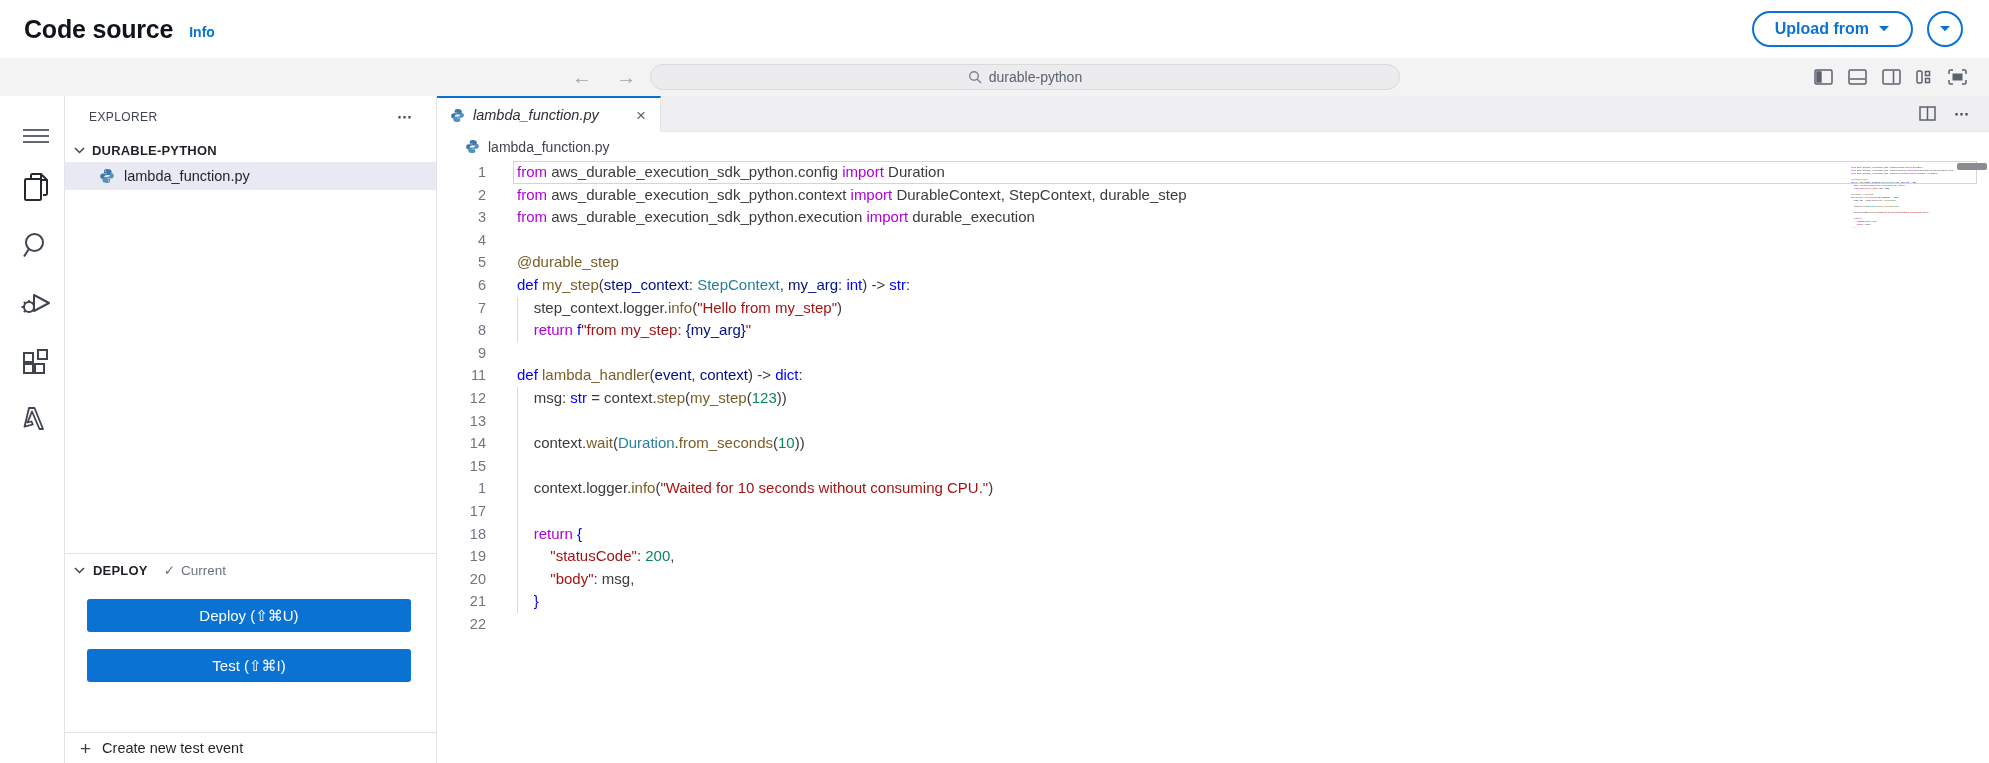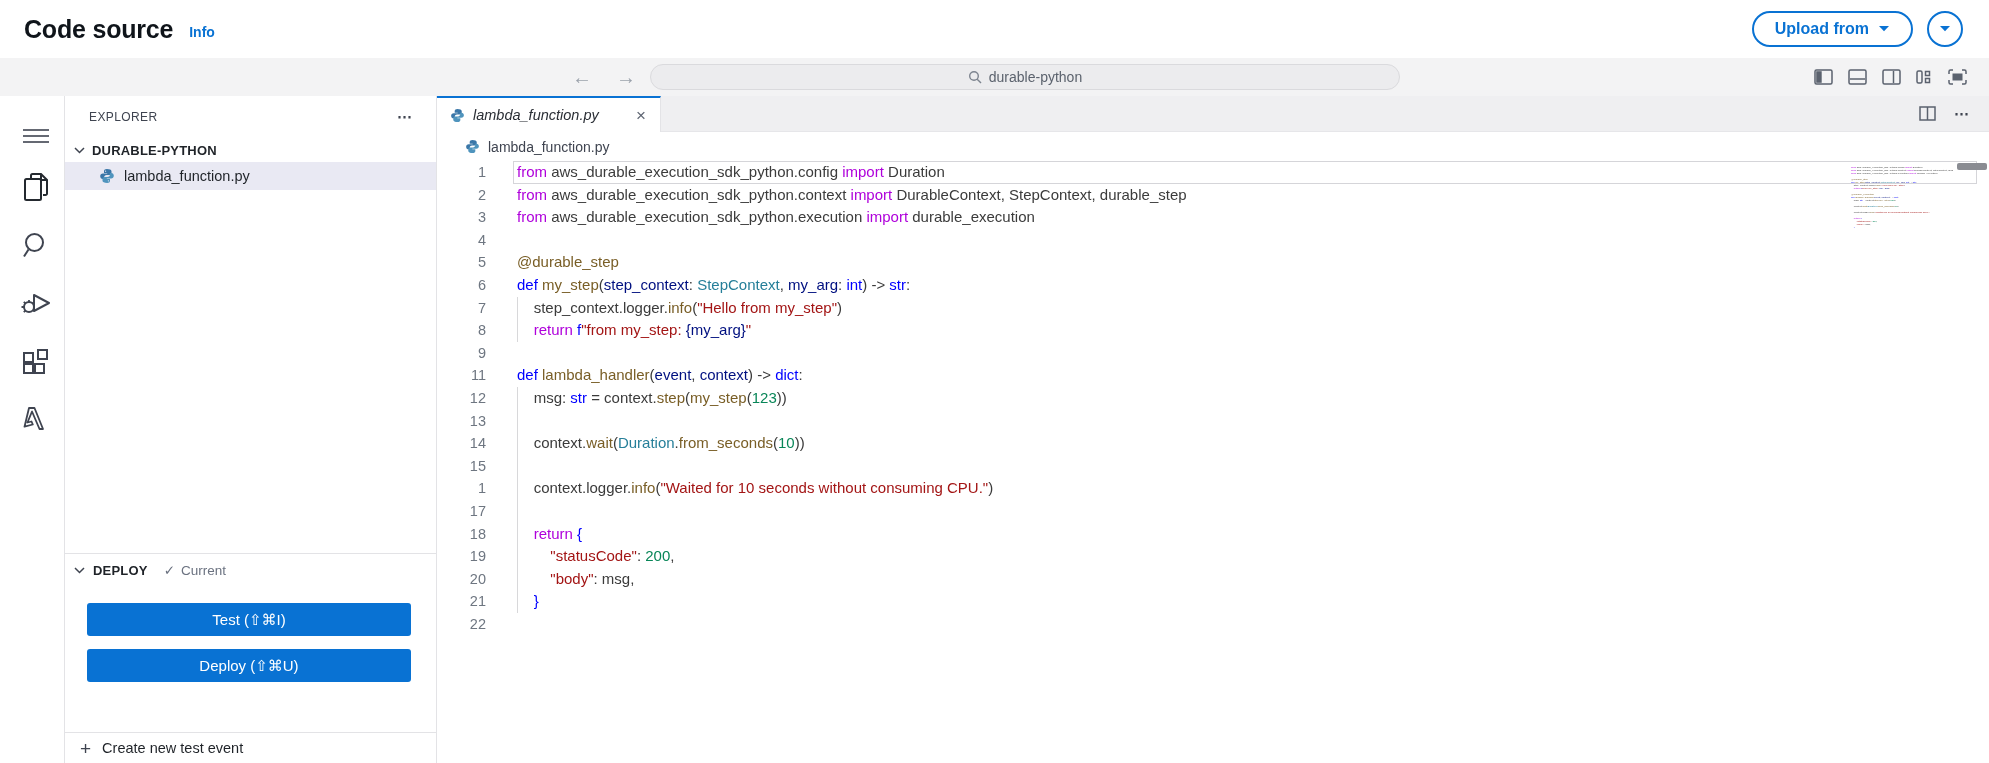--- a/index.html
+++ b/index.html
@@ -241,22 +241,22 @@
           <svg width="11" height="7" viewBox="0 0 11 7">
               <path d="M1 1l4.5 4.5L10 1" fill="none" stroke="#3f4450" stroke-width="1.5"></path>
             </svg>
         </span>
         <span class="section-label">DEPLOY</span>
         <span class="deploy-status">
           <span>✓</span>
           <span>Current</span>
         </span>
       </div>
+      <button class="sb-btn">Deploy (⇧⌘U)</button>
       <button class="sb-btn second">Test (⇧⌘I)</button>
-      <button class="sb-btn">Deploy (⇧⌘U)</button>
 
       <div class="spacer2"></div>
       <div class="sb-divider"></div>
 
       <div class="create-row">
         <span class="plus-glyph">+</span>
         <span>Create new test event</span>
       </div>
     </aside>
 

